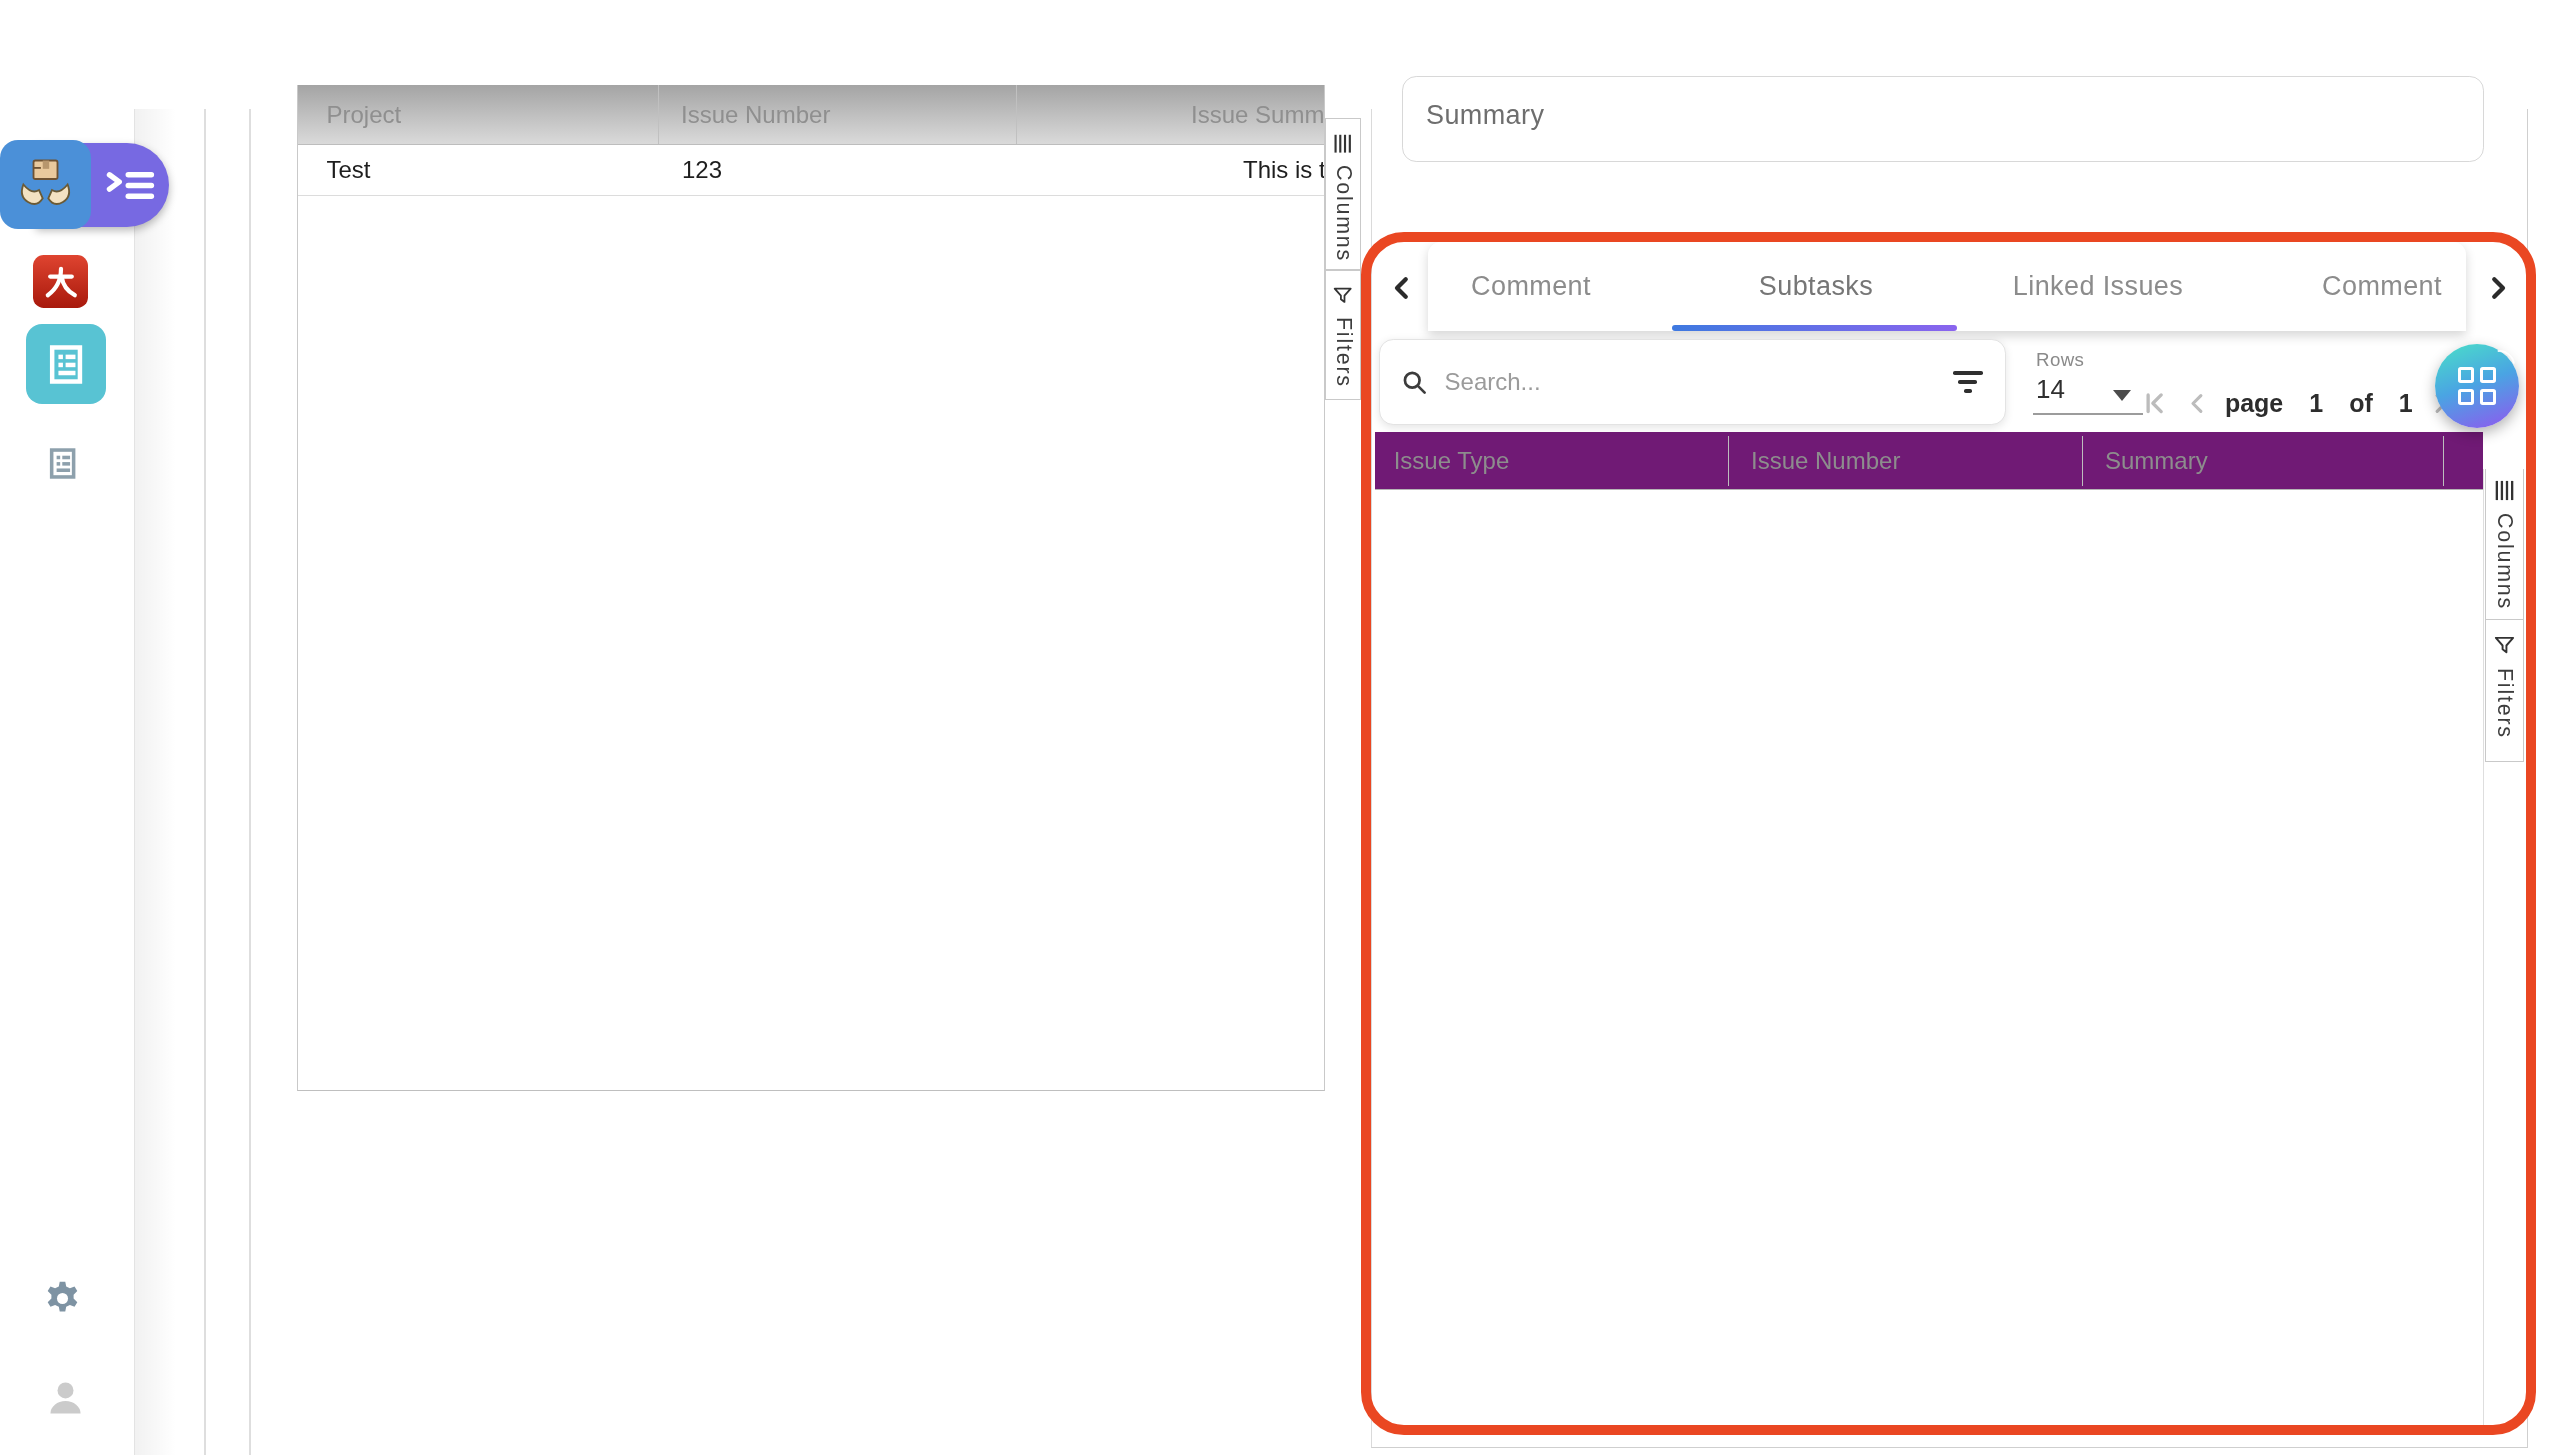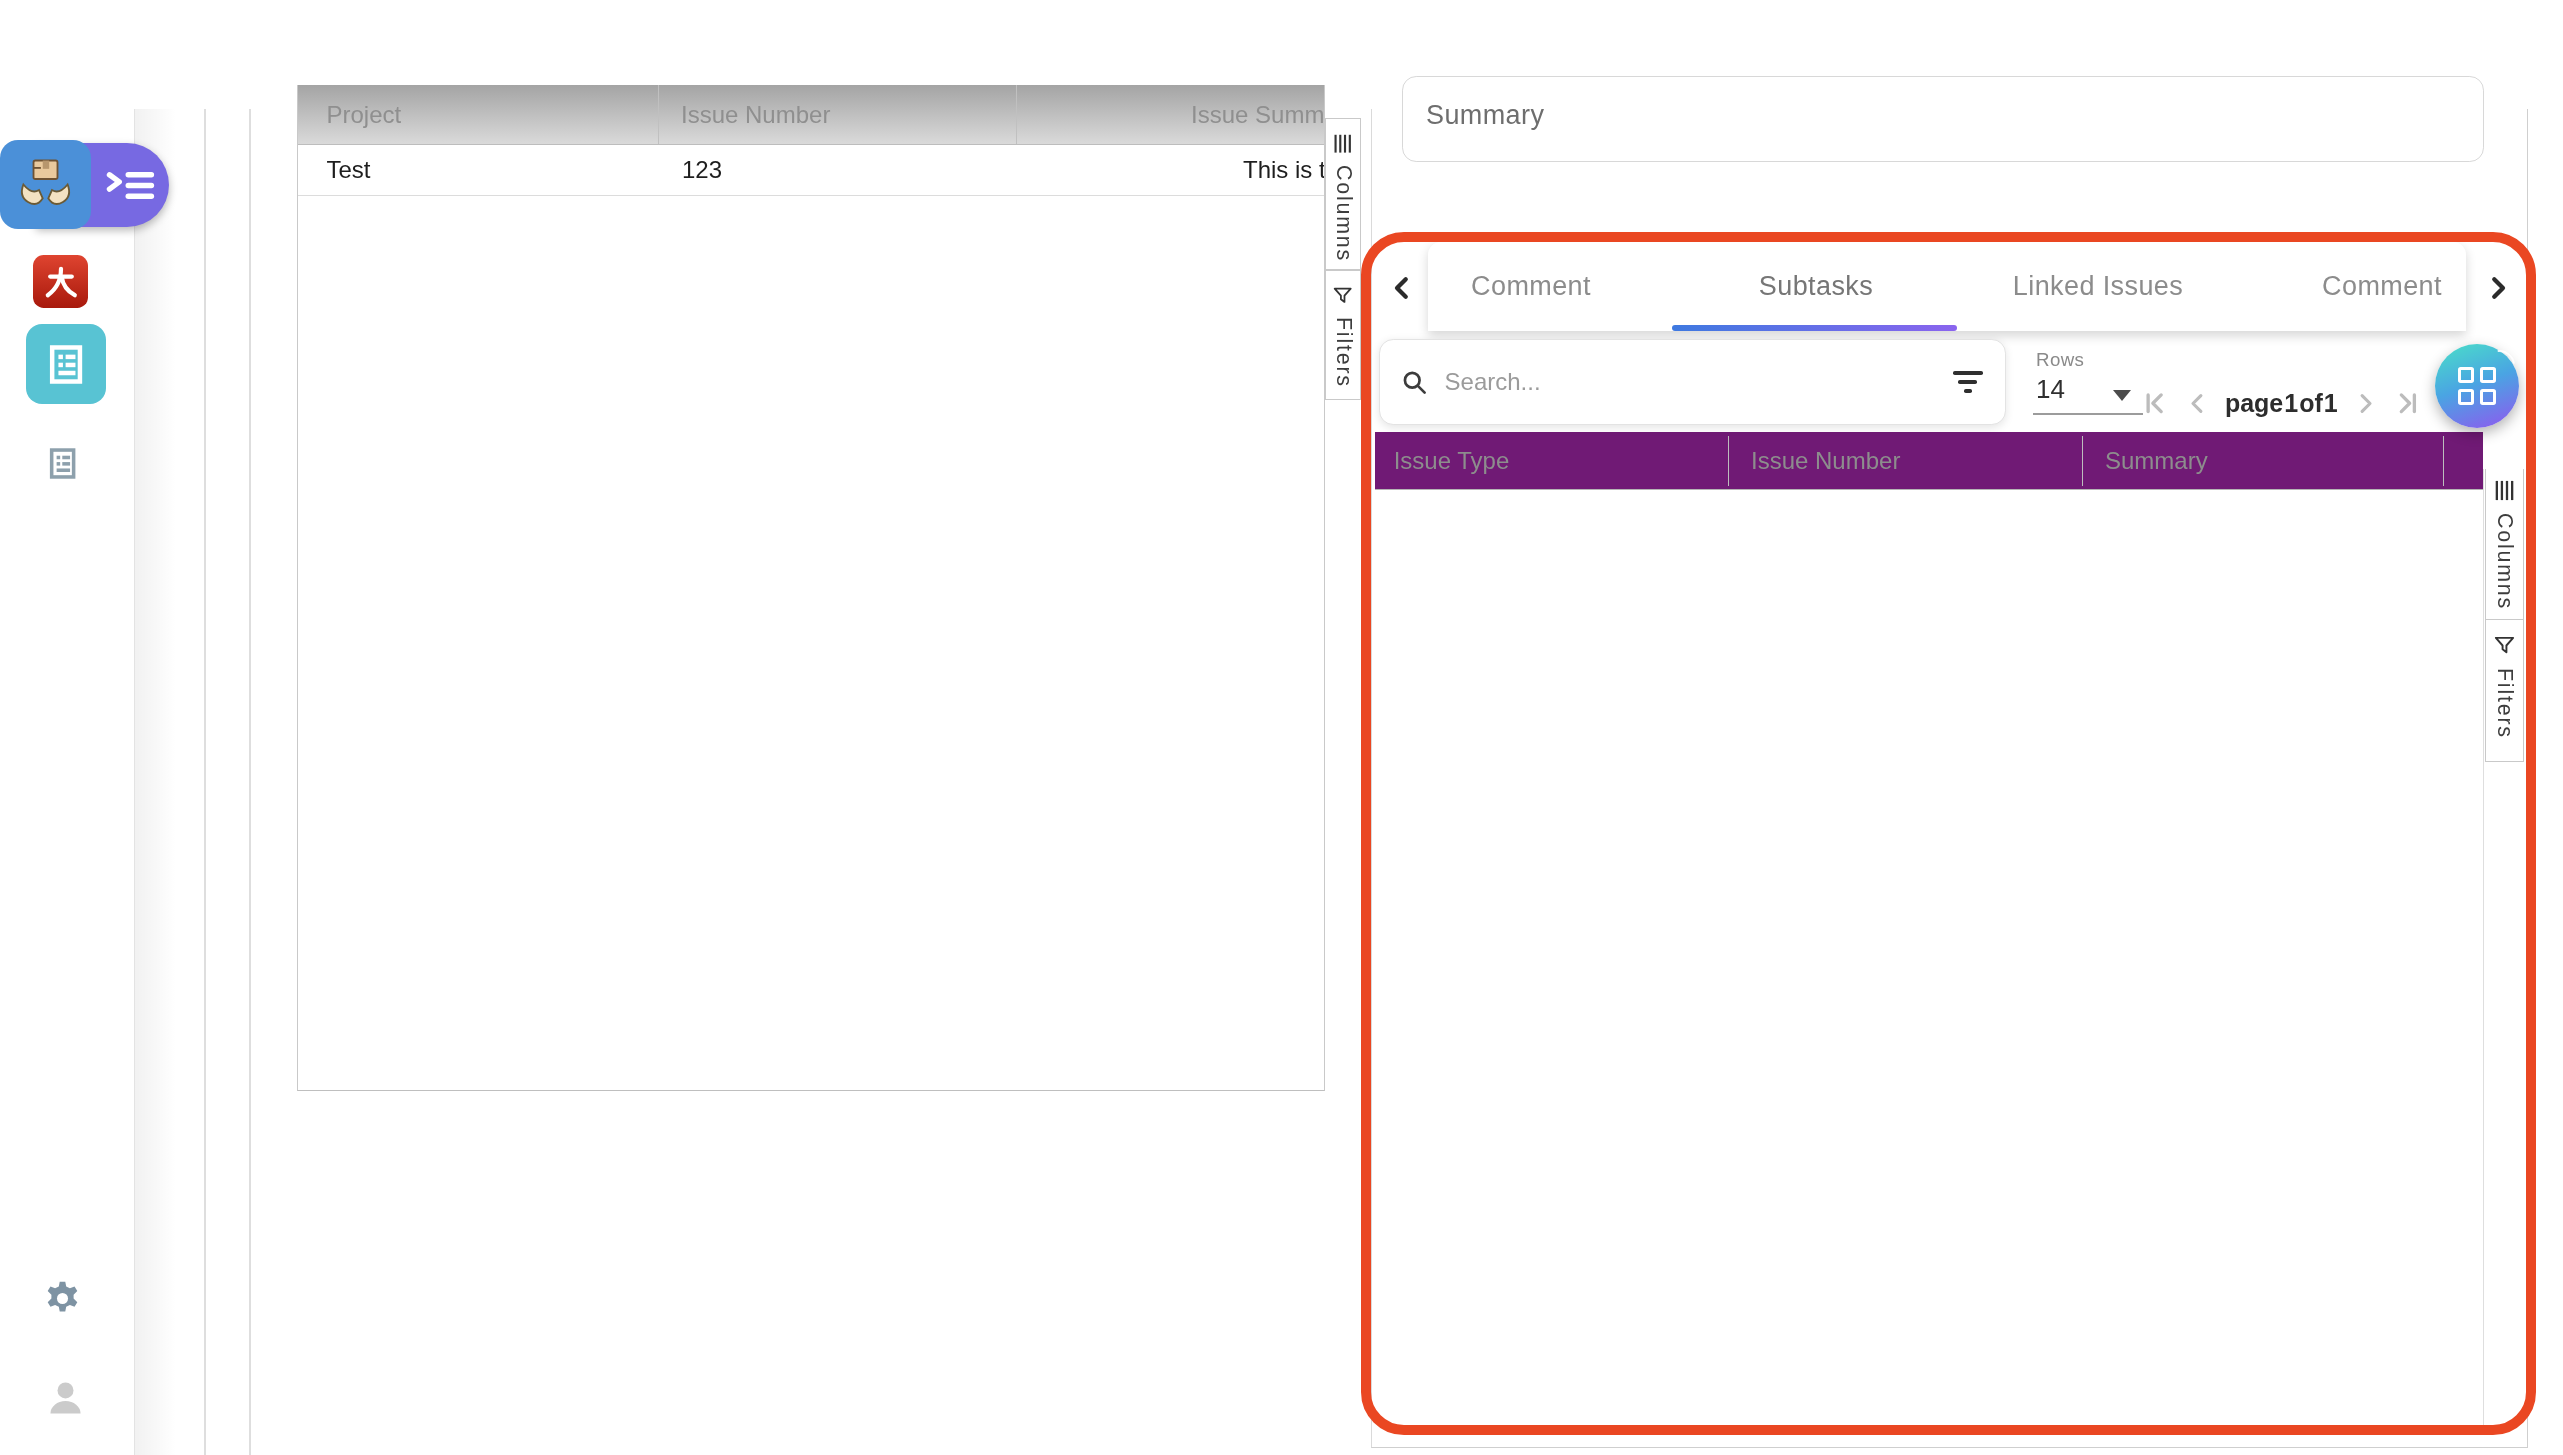--- a/index.html
+++ b/index.html
@@ -70,21 +70,21 @@
   .flt i{display:block;height:3.6px;background:#2f2f2f;border-radius:1.8px}
 
   
   .rows-label{left:2036px;top:349px;font-size:18.7px;color:#8a8a8a;letter-spacing:0.4px;z-index:5}
   .rows-value{left:2036px;top:374px;font-size:26px;color:#2f2f2f;z-index:5}
   .rows-caret{left:2113px;top:390px;width:0;height:0;border-left:9px solid transparent;border-right:9px solid transparent;
               border-top:11.6px solid #4c4c4c;z-index:5}
   .rows-underline{left:2033px;top:413px;width:110px;height:1.8px;background:#9c9c9c;z-index:5}
   .pager{left:2141px;top:380px;height:46px;display:flex;align-items:center;gap:14.2px;z-index:5}
   .pager .pbtn{display:flex;align-items:center;justify-content:center}
-  .pager-label{display:flex;align-items:flex-end;gap:1px;font-size:25px;color:#2d2d2d;font-weight:bold}
+  .pager-label{display:flex;align-items:flex-end;gap:26px;font-size:25px;color:#2d2d2d;font-weight:bold}
   .pager-label .soft{font-weight:600}
 
   
   .fab{left:2435px;top:344px;width:84px;height:84px;border-radius:50%;
        background:linear-gradient(160deg,#4ae0c8 0%,#4aa4e3 48%,#9156ef 100%);
        box-shadow:0 5.3px 14.2px rgba(0,0,0,.30);display:flex;align-items:center;justify-content:center;z-index:6}
   .fab-grid{display:grid;grid-template-columns:16px 16px;grid-template-rows:16px 16px;gap:6.2px}
   .fab-grid i{display:block;border:3.6px solid #fff;border-radius:2.7px;box-sizing:border-box}
   .fab-arc{position:absolute;right:4.4px;top:6.2px;width:27px;height:27px;border:2.7px solid transparent;
            border-top-color:rgba(255,255,255,.85);border-radius:50%;transform:rotate(38deg)}

